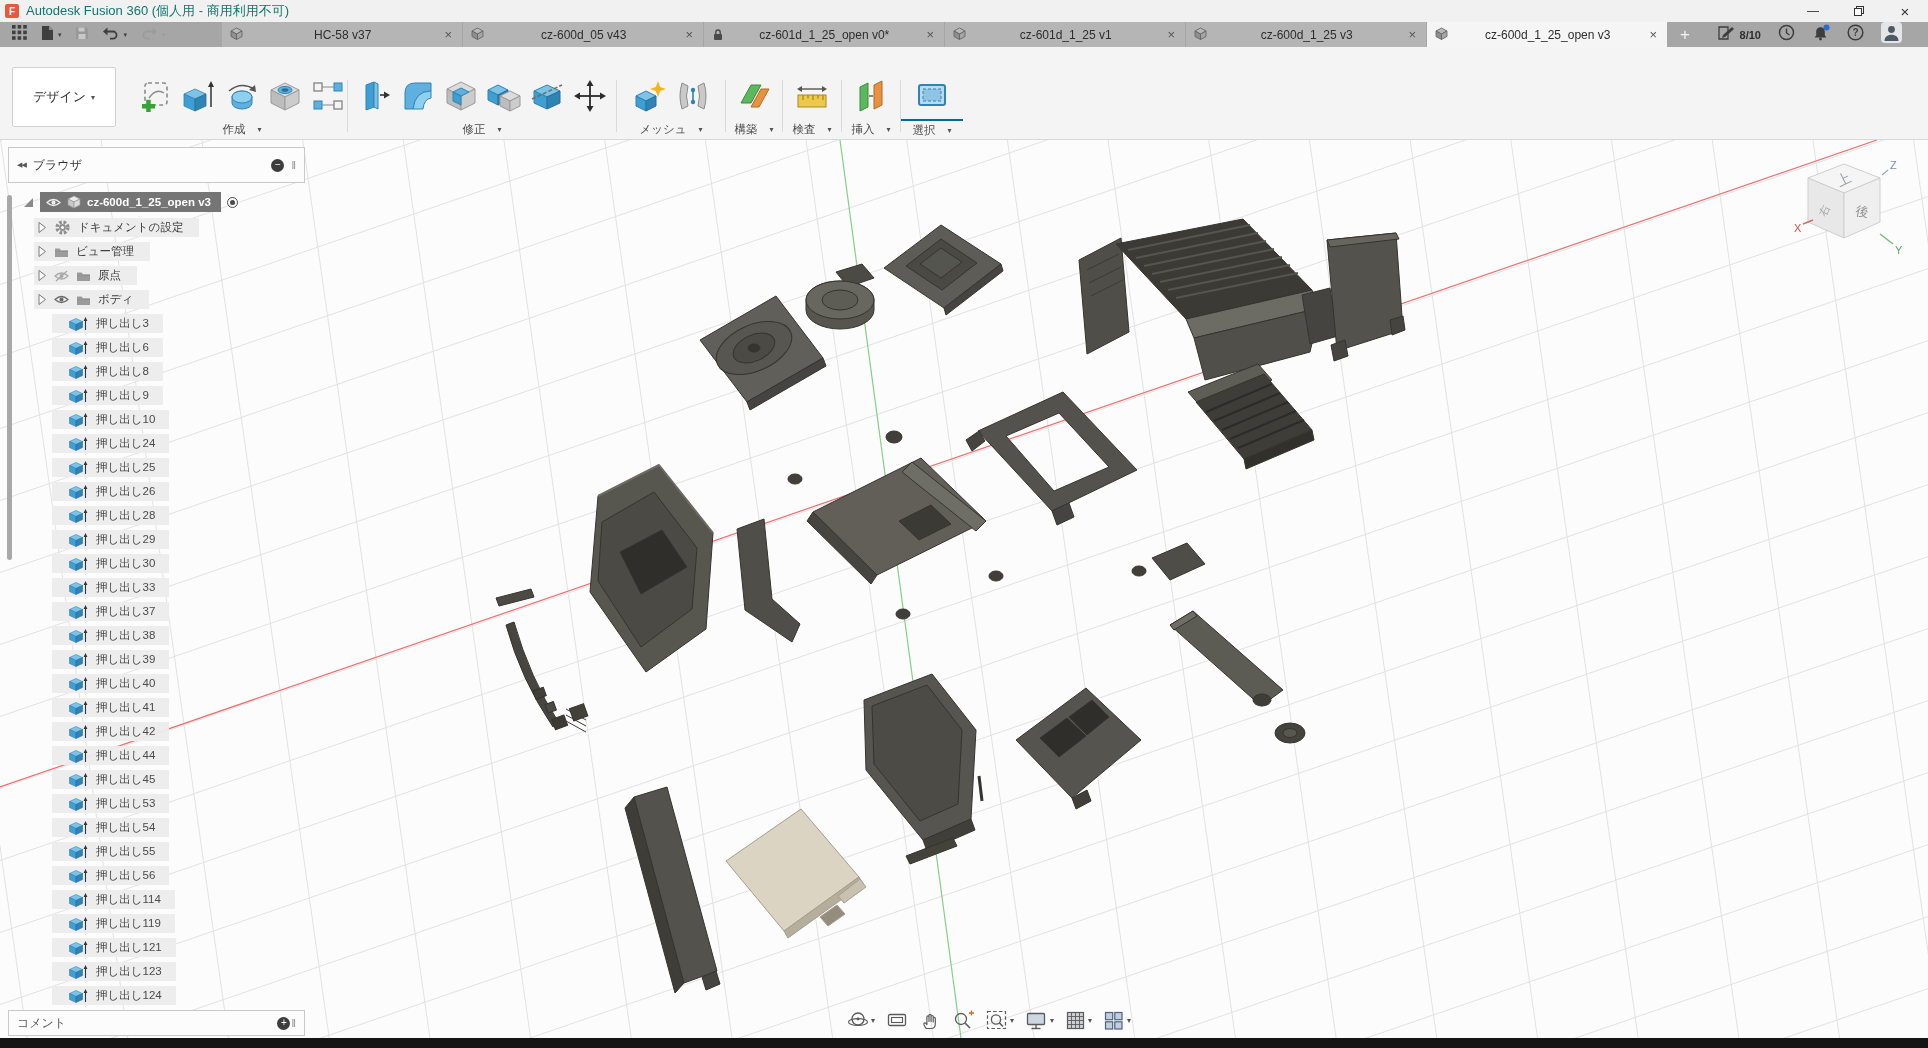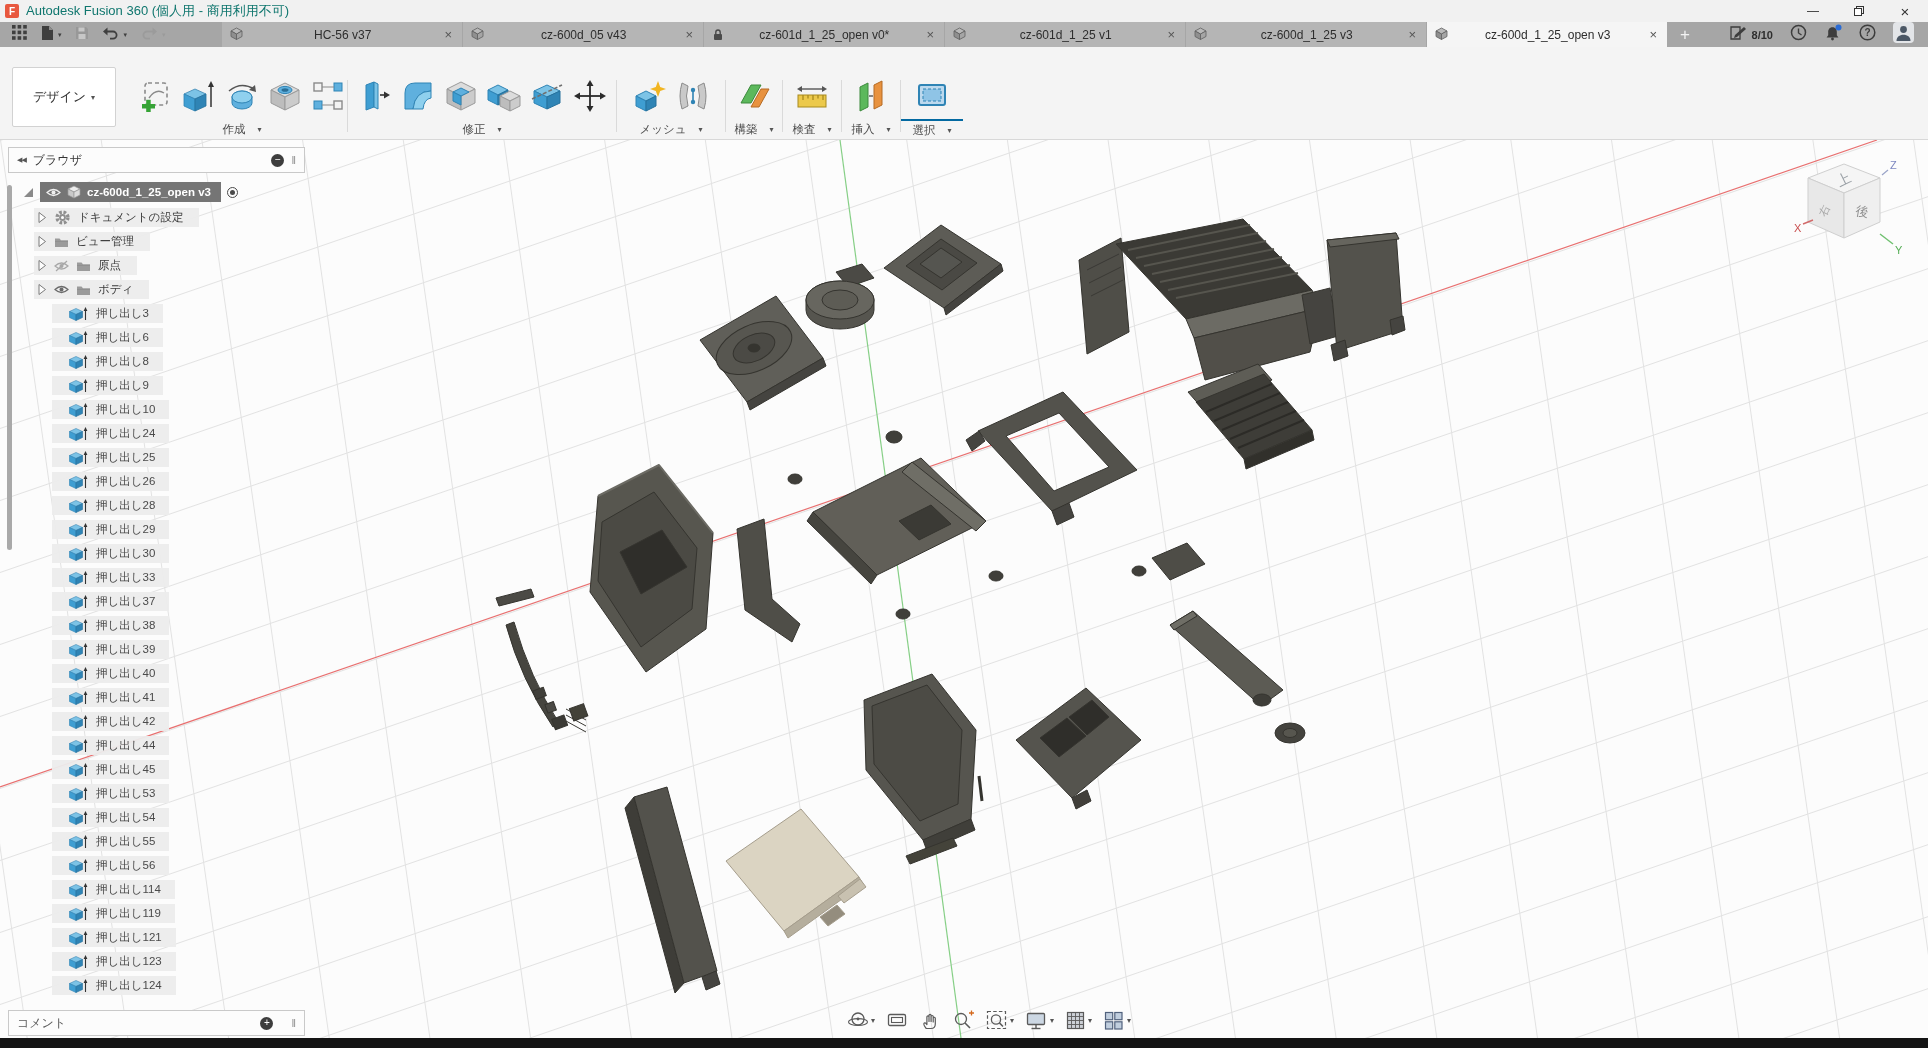--- a/index.html
+++ b/index.html
@@ -20,21 +20,21 @@
   .qat { width:222px; display:flex; align-items:center; gap:13px; padding-left:12px; }
   .qat .caret { font-size:7px; color:#3f3f3f; margin-left:-9px; }
   .tabs { display:flex; }
   .tab { width:240px; margin-right:1px; background:#b5b5b5; display:flex; align-items:center; padding:0 8px; gap:6px; font-size:12px; color:#2d2d2d; }
   .tab.active { background:#f5f5f5; }
   .tab-label { flex:1; text-align:center; white-space:nowrap; overflow:hidden; }
   .tab-close { color:#555; font-size:13px; padding:0 2px; }
   .tab-lock { display:none; }
   .tab.locked .tab-lock { display:inline-flex; }
   .newtab { width:34px; display:flex; align-items:center; justify-content:center; color:#f2f2f2; font-size:17px; }
-  .bar-right { margin-left:auto; display:flex; align-items:center; gap:17px; padding-right:14px; color:#3d3d3d; }
+  .bar-right { margin-left:auto; display:flex; align-items:center; gap:17px; padding-right:26px; color:#3d3d3d; }
   .job-count { font-size:11px; font-weight:bold; color:#2e2e2e; margin-left:-12px; }
   
   .ribbon { position:relative; height:93px; background:#f4f4f4; border-bottom:1px solid #d8d8d8; }
   .workspace-box { position:absolute; left:12px; top:20px; width:104px; height:60px; background:#fff; border:1px solid #d2d2d2; border-radius:2px; display:flex; align-items:center; justify-content:center; gap:5px; font-size:13px; color:#333; }
   .caret { font-size:8px; color:#555; }
   .envtabs { position:absolute; left:137px; top:0; height:26px; display:flex; }
   .envtab { padding:0 17px; display:flex; align-items:center; font-size:12px; color:#4a4a4a; position:relative; white-space:nowrap; }
   .envtab.active { color:#0696d7; font-weight:bold; }
   .envtab.active::after { content:""; position:absolute; left:12px; right:12px; bottom:0; height:3px; background:#0696d7; }
   .rcontent { position:absolute; left:137px; top:26px; bottom:0; display:flex; }
@@ -42,39 +42,39 @@
   .ricons { flex:1; display:flex; align-items:center; justify-content:center; gap:5px; }
   .ticon { width:38px; height:38px; display:flex; align-items:center; justify-content:center; }
   .rlabel { height:20px; display:flex; align-items:center; justify-content:center; gap:12px; font-size:11.5px; color:#4a4a4a; }
   .rlabel.active-tool { border-top:2px solid #0369a1; }
   .rsep { width:1px; background:#dadada; margin:7px 0; }
   
   .canvas { position:relative; height:898px; background:#fcfcfc; overflow:hidden; }
   .scene { position:absolute; inset:0; }
   
   .browser-panel { position:absolute; left:8px; top:7px; width:297px; }
-  .bheader { height:26px; background:#fcfcfc; border:1px solid #c9c9c9; display:flex; align-items:center; padding:0 8px; gap:7px; font-size:12px; color:#333; }
+  .bheader { height:36px; background:#fcfcfc; border:1px solid #c9c9c9; display:flex; align-items:center; padding:0 8px; gap:7px; font-size:12px; color:#333; }
   .collapse-arrows { font-size:7px; letter-spacing:-1px; color:#555; }
   .circle-btn { margin-left:auto; width:13px; height:13px; border-radius:50%; background:#3d3d3d; color:#fff; font-size:10px; line-height:12px; text-align:center; }
   .grip { color:#8a8a8a; font-size:11px; }
   .bbody { position:relative; padding-top:9px; }
   .bscroll { position:absolute; left:-1px; top:12px; width:5px; height:365px; background:#a9a9a9; border-radius:3px; }
   .troot { display:flex; align-items:center; gap:6px; margin:0 0 6px 14px; }
   .troot-sel { display:flex; align-items:center; gap:6px; background:#757575; color:#fff; padding:3px 10px 3px 6px; font-size:11.5px; font-weight:bold; }
   .radio { width:11px; height:11px; border:1.5px solid #4a4a4a; border-radius:50%; display:flex; align-items:center; justify-content:center; }
   .radio::after { content:""; width:5px; height:5px; background:#4a4a4a; border-radius:50%; }
   .tnode { display:flex; margin:0 0 5px 26px; }
   .tnode-strip { display:flex; align-items:center; gap:7px; background:rgba(236,236,236,.95); padding:2px 16px 2px 3px; font-size:11.5px; color:#3a3a3a; height:19px; }
   .tnode .node-icon { display:none; align-items:center; }
   .tnode.gear .icon-gear, .tnode.folder .icon-folder, .tnode.eye_on .icon-eye,
   .tnode.eye_off .icon-eye-off { display:inline-flex; }
   .tfeat { display:flex; margin:0 0 5px 44px; }
   .tfeat-strip { display:flex; align-items:center; gap:8px; background:rgba(236,236,236,.95); padding:2px 14px 2px 16px; font-size:11.5px; color:#4a4a4a; height:19px; }
   
-  .comment-bar { position:absolute; left:8px; bottom:2px; width:297px; height:26px; background:#fcfcfc; border:1px solid #c9c9c9; display:flex; align-items:center; padding:0 8px; gap:18px; font-size:12px; color:#5a5a5a; }
+  .comment-bar { position:absolute; left:8px; bottom:2px; width:297px; height:26px; background:#fcfcfc; border:1px solid #c9c9c9; display:flex; align-items:center; padding:0 8px; gap:1px; font-size:12px; color:#5a5a5a; }
   
   .navbar { position:absolute; left:845px; bottom:5px; display:flex; align-items:center; gap:7px; }
   .navbtn { display:flex; align-items:center; gap:2px; padding:2px; }
   
   .viewcube { position:absolute; right:10px; top:16px; }
   .bottomstrip { height:10px; background:#141414; }
   svg text { font-family:"Liberation Sans","DejaVu Sans",sans-serif; }
 </style>
 </head>
 <body>
@@ -145,21 +145,21 @@
 
         <div class="tab">
           <span class="tab-cube">
             <svg width="13" height="13">
               <polygon points="6.5,1 12,4 6.5,7 1,4" fill="#b9b9b9" stroke="#5f5f5f" stroke-width=".8"></polygon>
               <polygon points="1,4 6.5,7 6.5,12.5 1,9.5" fill="#8f8f8f" stroke="#5f5f5f" stroke-width=".8"></polygon>
               <polygon points="6.5,7 12,4 12,9.5 6.5,12.5" fill="#a5a5a5" stroke="#5f5f5f" stroke-width=".8"></polygon>
             </svg>
           </span>
 
-          <span class="tab-label">HC-56 v37</span>
+          <span class="tab-label">HC-58 v37</span>
           <span class="tab-close">×</span>
         </div>
 
         <div class="tab">
           <span class="tab-cube">
             <svg width="13" height="13">
               <polygon points="6.5,1 12,4 6.5,7 1,4" fill="#b9b9b9" stroke="#5f5f5f" stroke-width=".8"></polygon>
               <polygon points="1,4 6.5,7 6.5,12.5 1,9.5" fill="#8f8f8f" stroke="#5f5f5f" stroke-width=".8"></polygon>
               <polygon points="6.5,7 12,4 12,9.5 6.5,12.5" fill="#a5a5a5" stroke="#5f5f5f" stroke-width=".8"></polygon>
             </svg>

